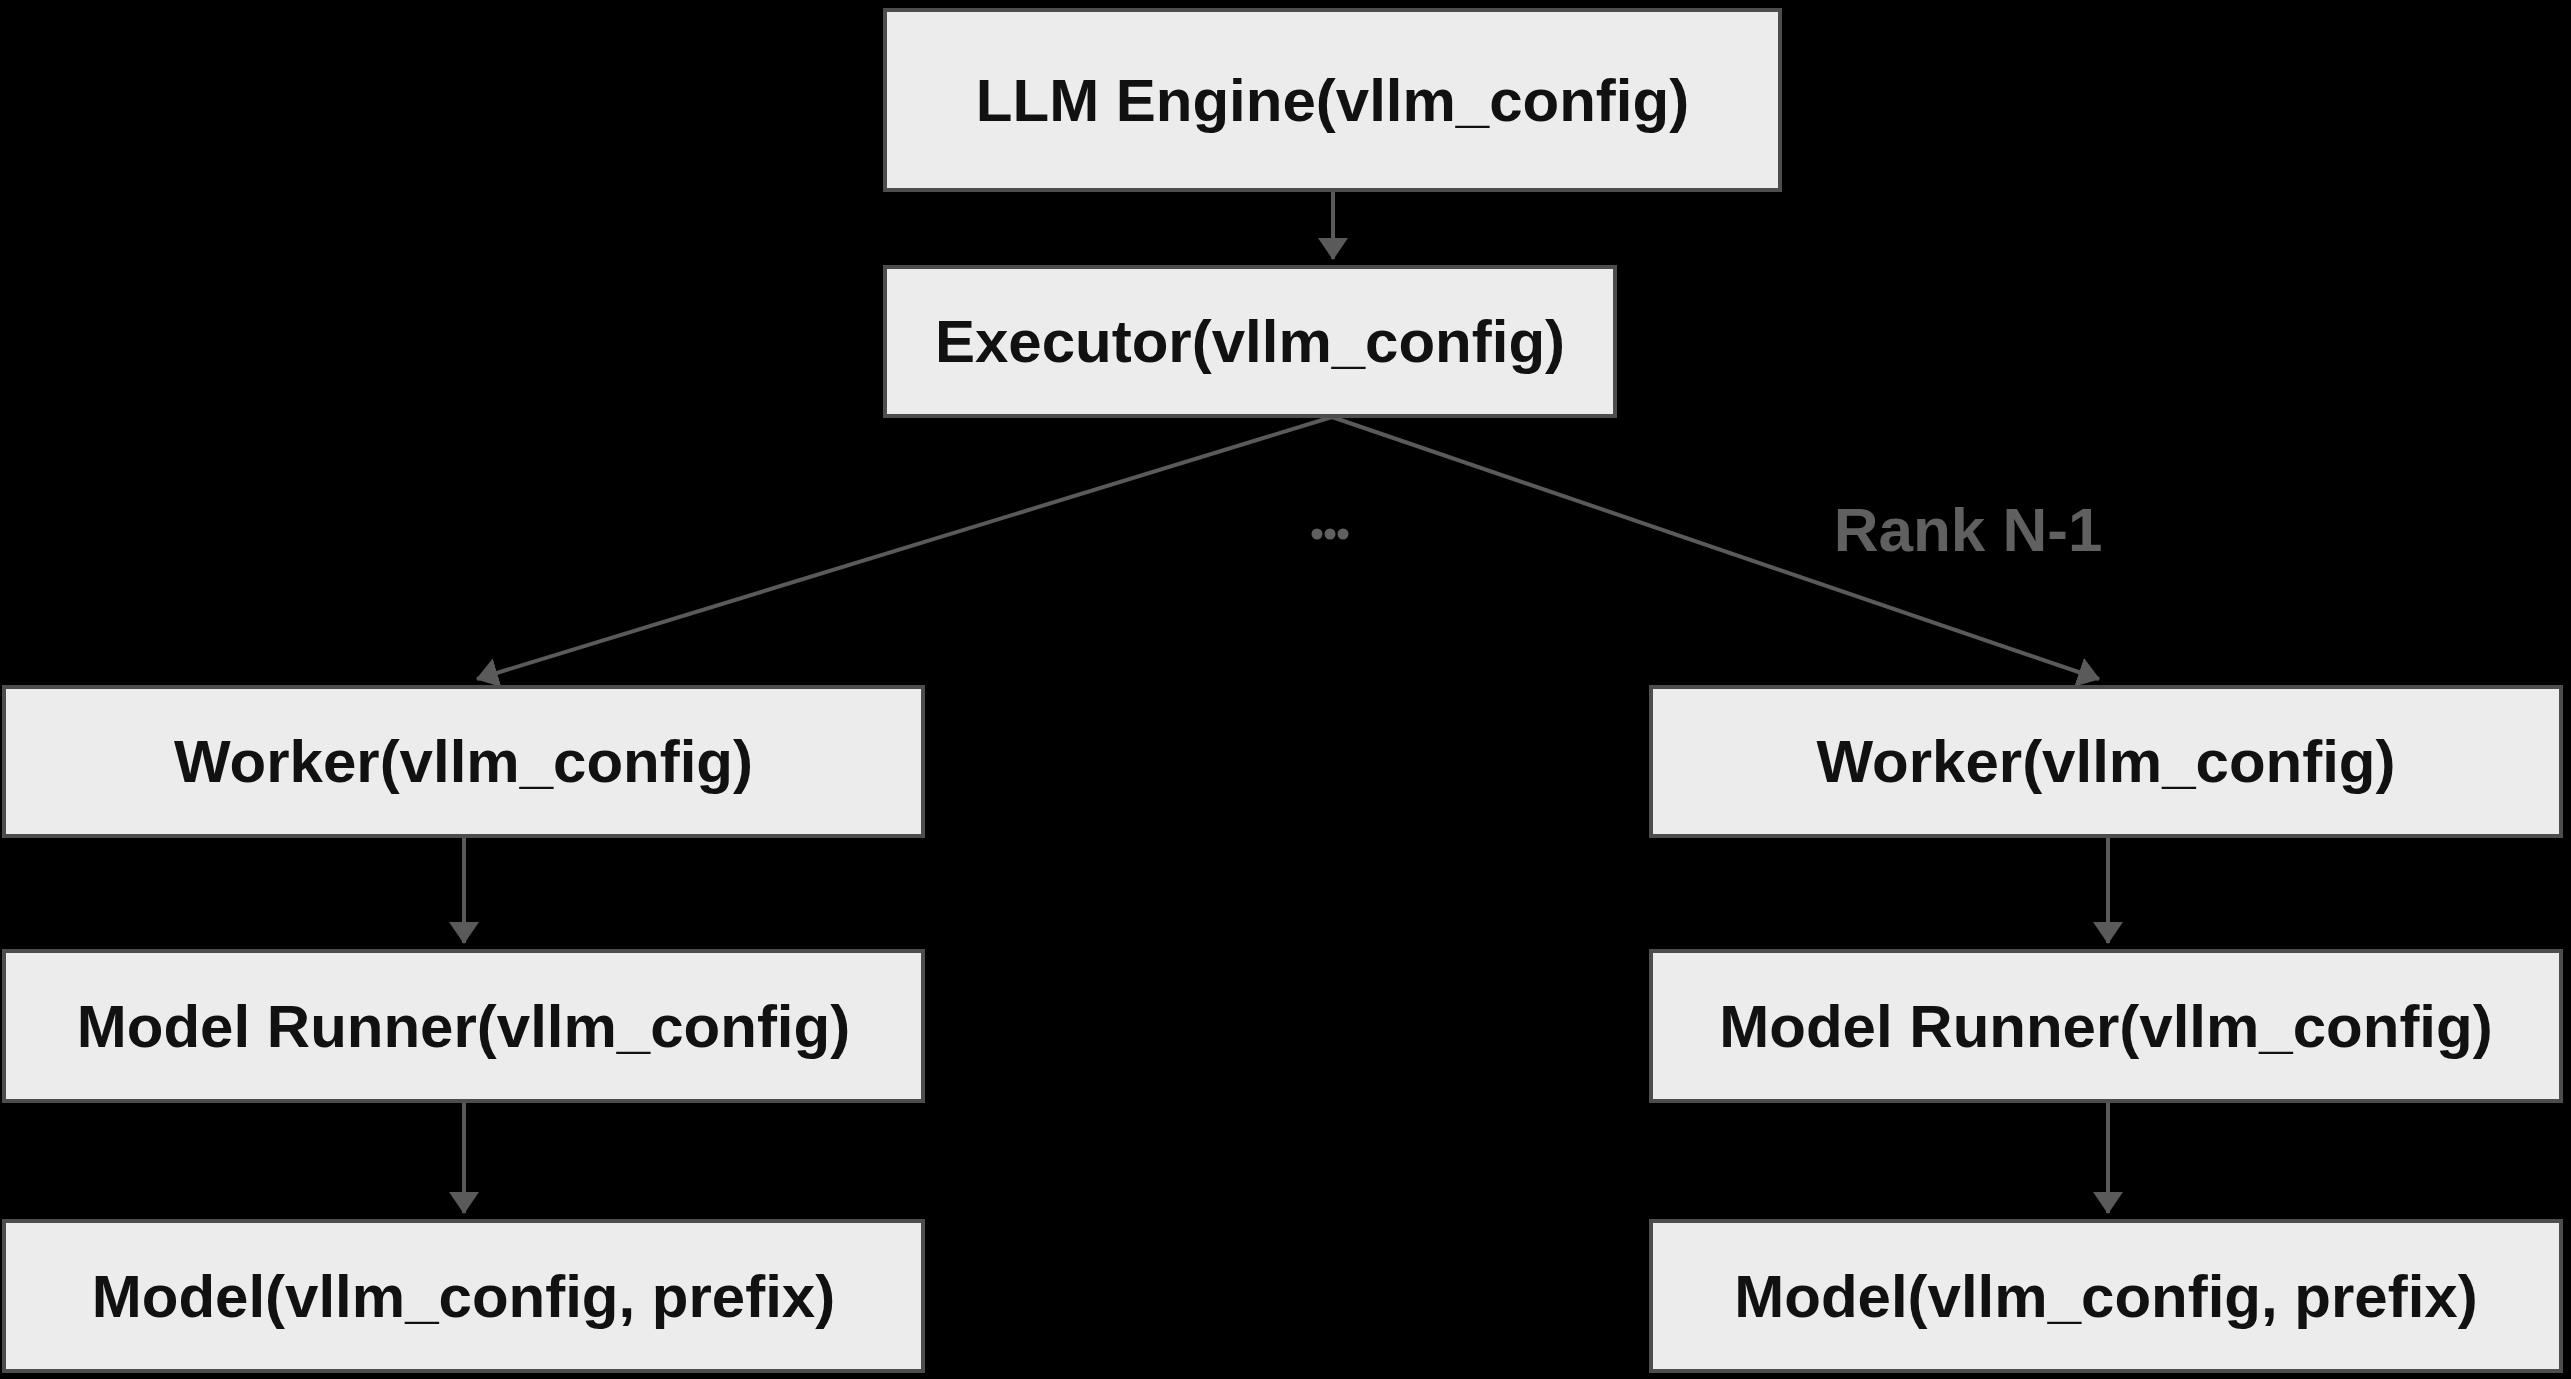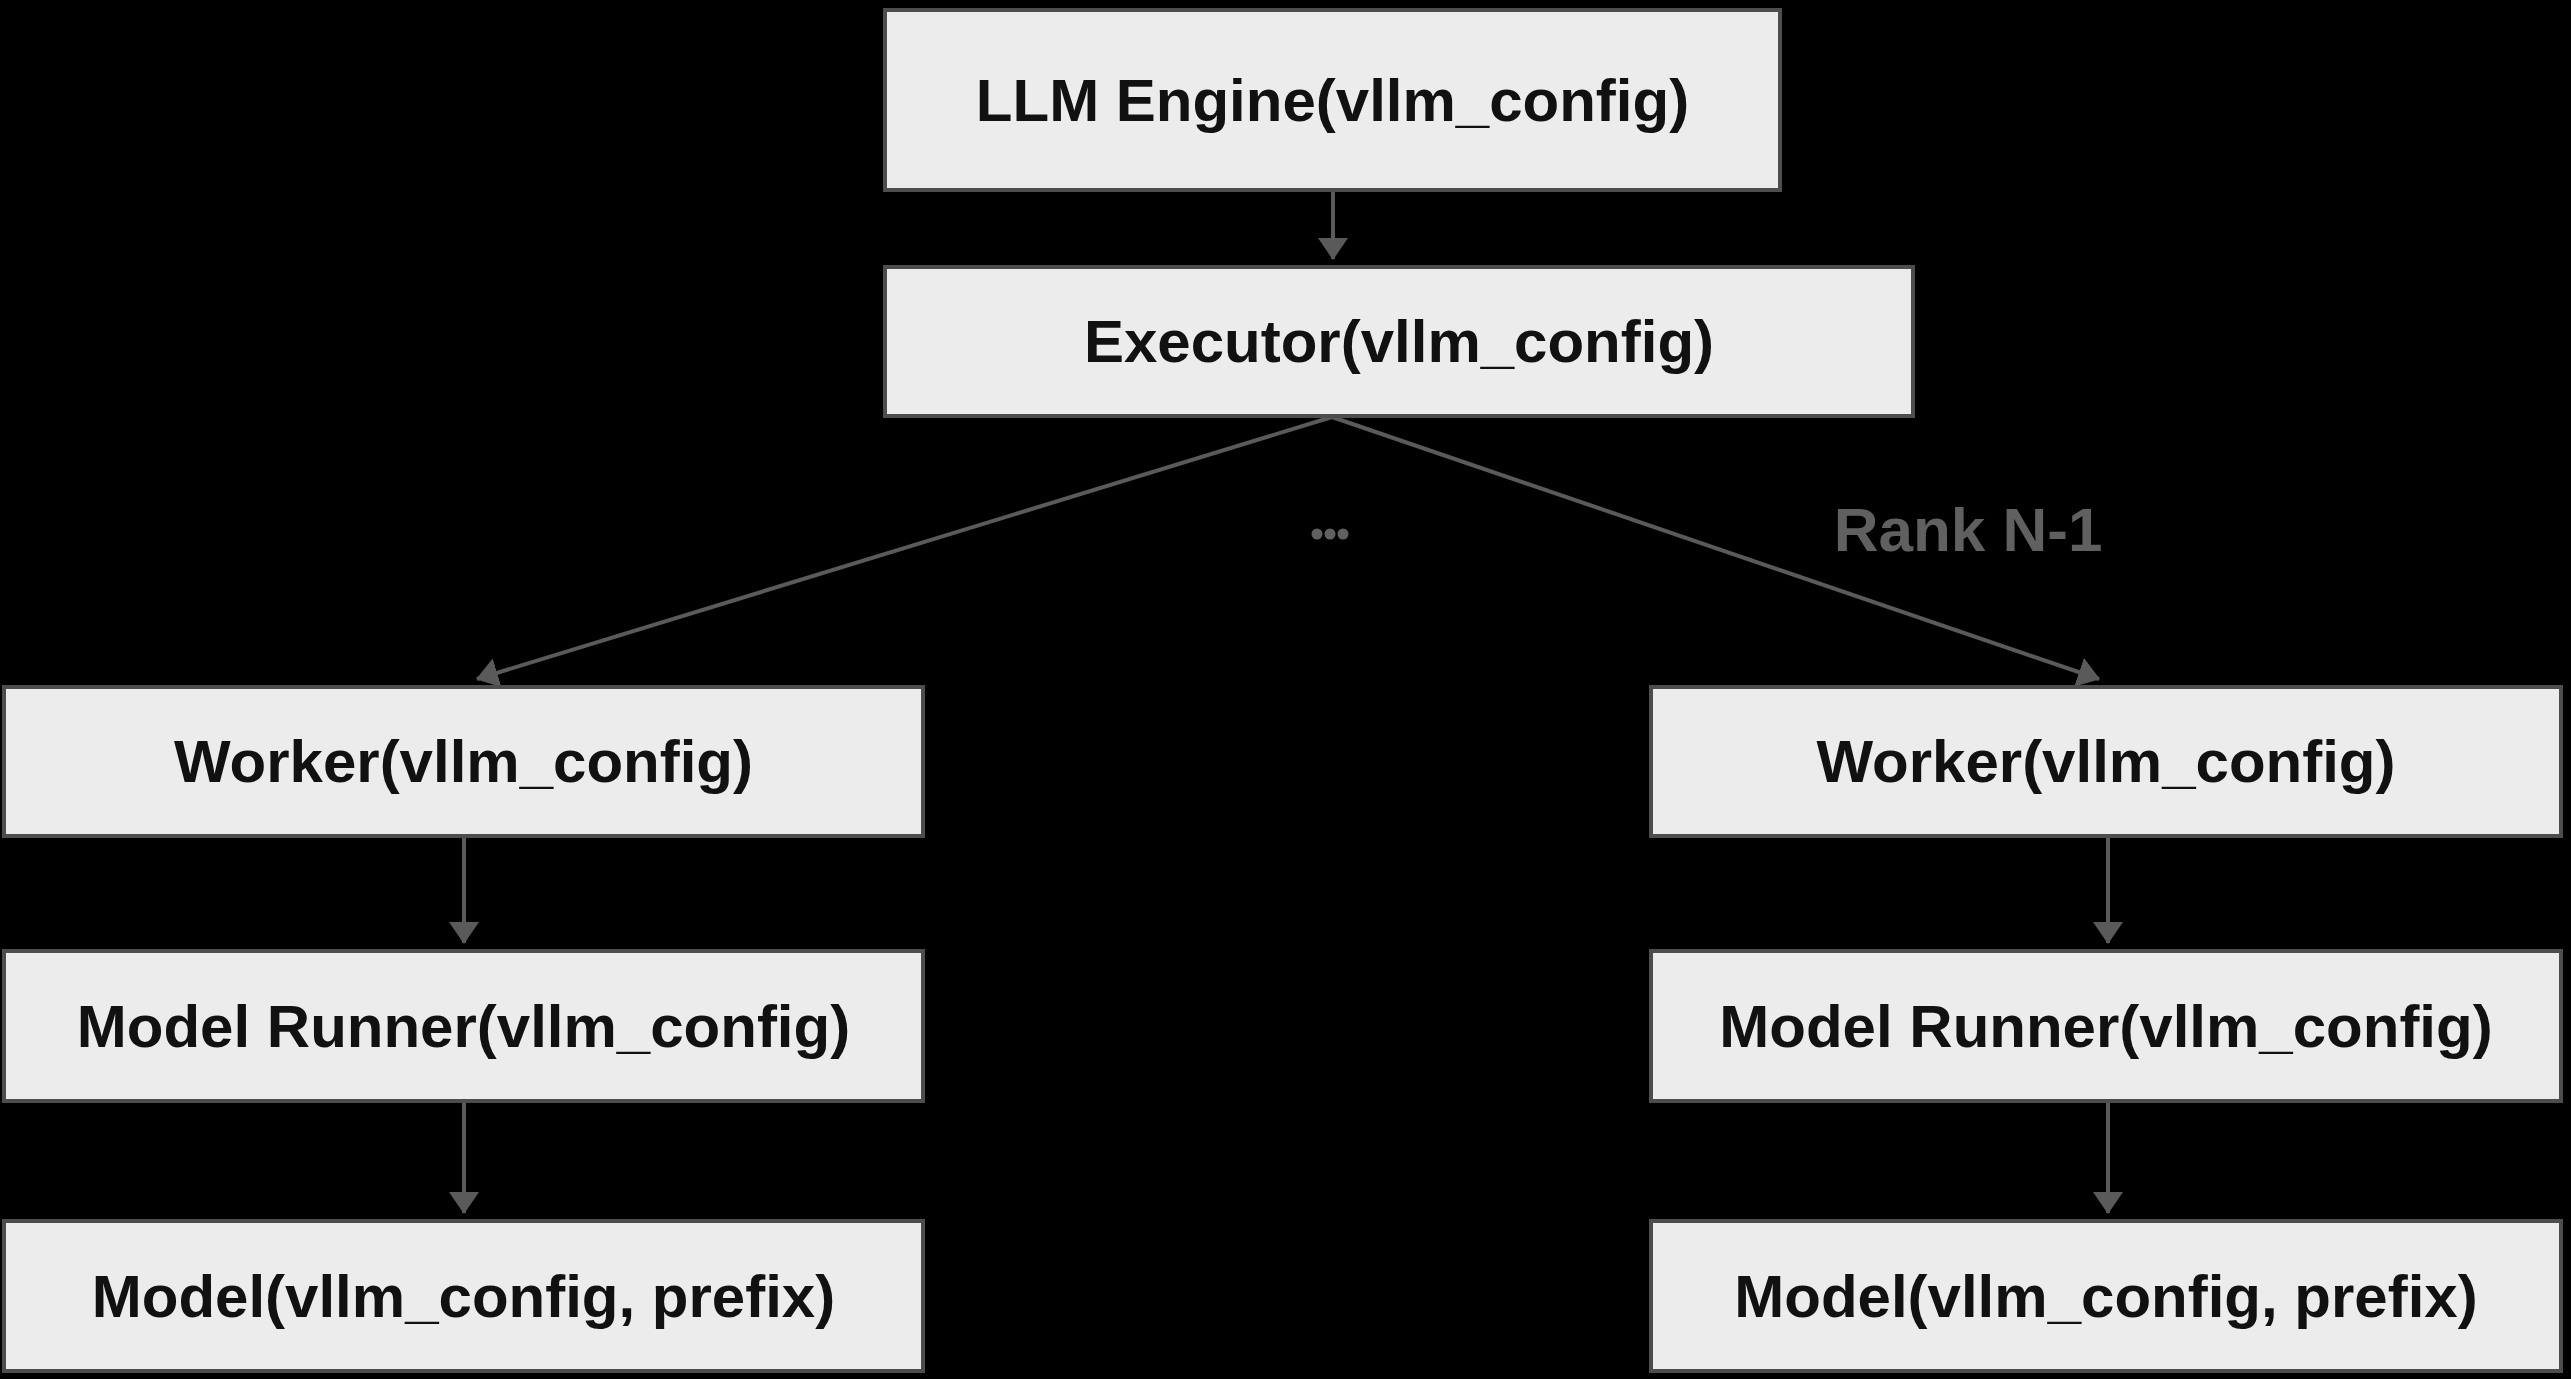--- a/index.html
+++ b/index.html
@@ -31,21 +31,21 @@
     align-items: center;
     justify-content: center;
     color: #111111;
     font-size: 60px;
     font-weight: 600;
     letter-spacing: 0px;
     white-space: nowrap;
     z-index: 1;
   }
   .node-llm-engine      { left: 883px;  top: 0;    width: 899px; height: 184px; margin-top: 8px; }
-  .node-executor        { left: 883px;  top: 265px;  width: 1032px; height: 153px; }
+  .node-executor        { left: 883px;  top: 265px;  width: 734px; height: 153px; }
   .node-worker-left     { left: 2px;    top: 685px;  width: 923px; height: 153px; }
   .node-model-runner-left { left: 2px;  top: 949px;  width: 923px; height: 154px; }
   .node-model-left      { left: 2px;    top: 1219px; width: 923px; height: 154px; }
   .node-worker-right    { left: 1649px; top: 685px;  width: 914px; height: 153px; }
   .node-model-runner-right { left: 1649px; top: 949px; width: 914px; height: 154px; }
   .node-model-right     { left: 1649px; top: 1219px; width: 914px; height: 154px; }
 
   .edge-label {
     position: absolute;
     transform: translate(-50%, -50%);

